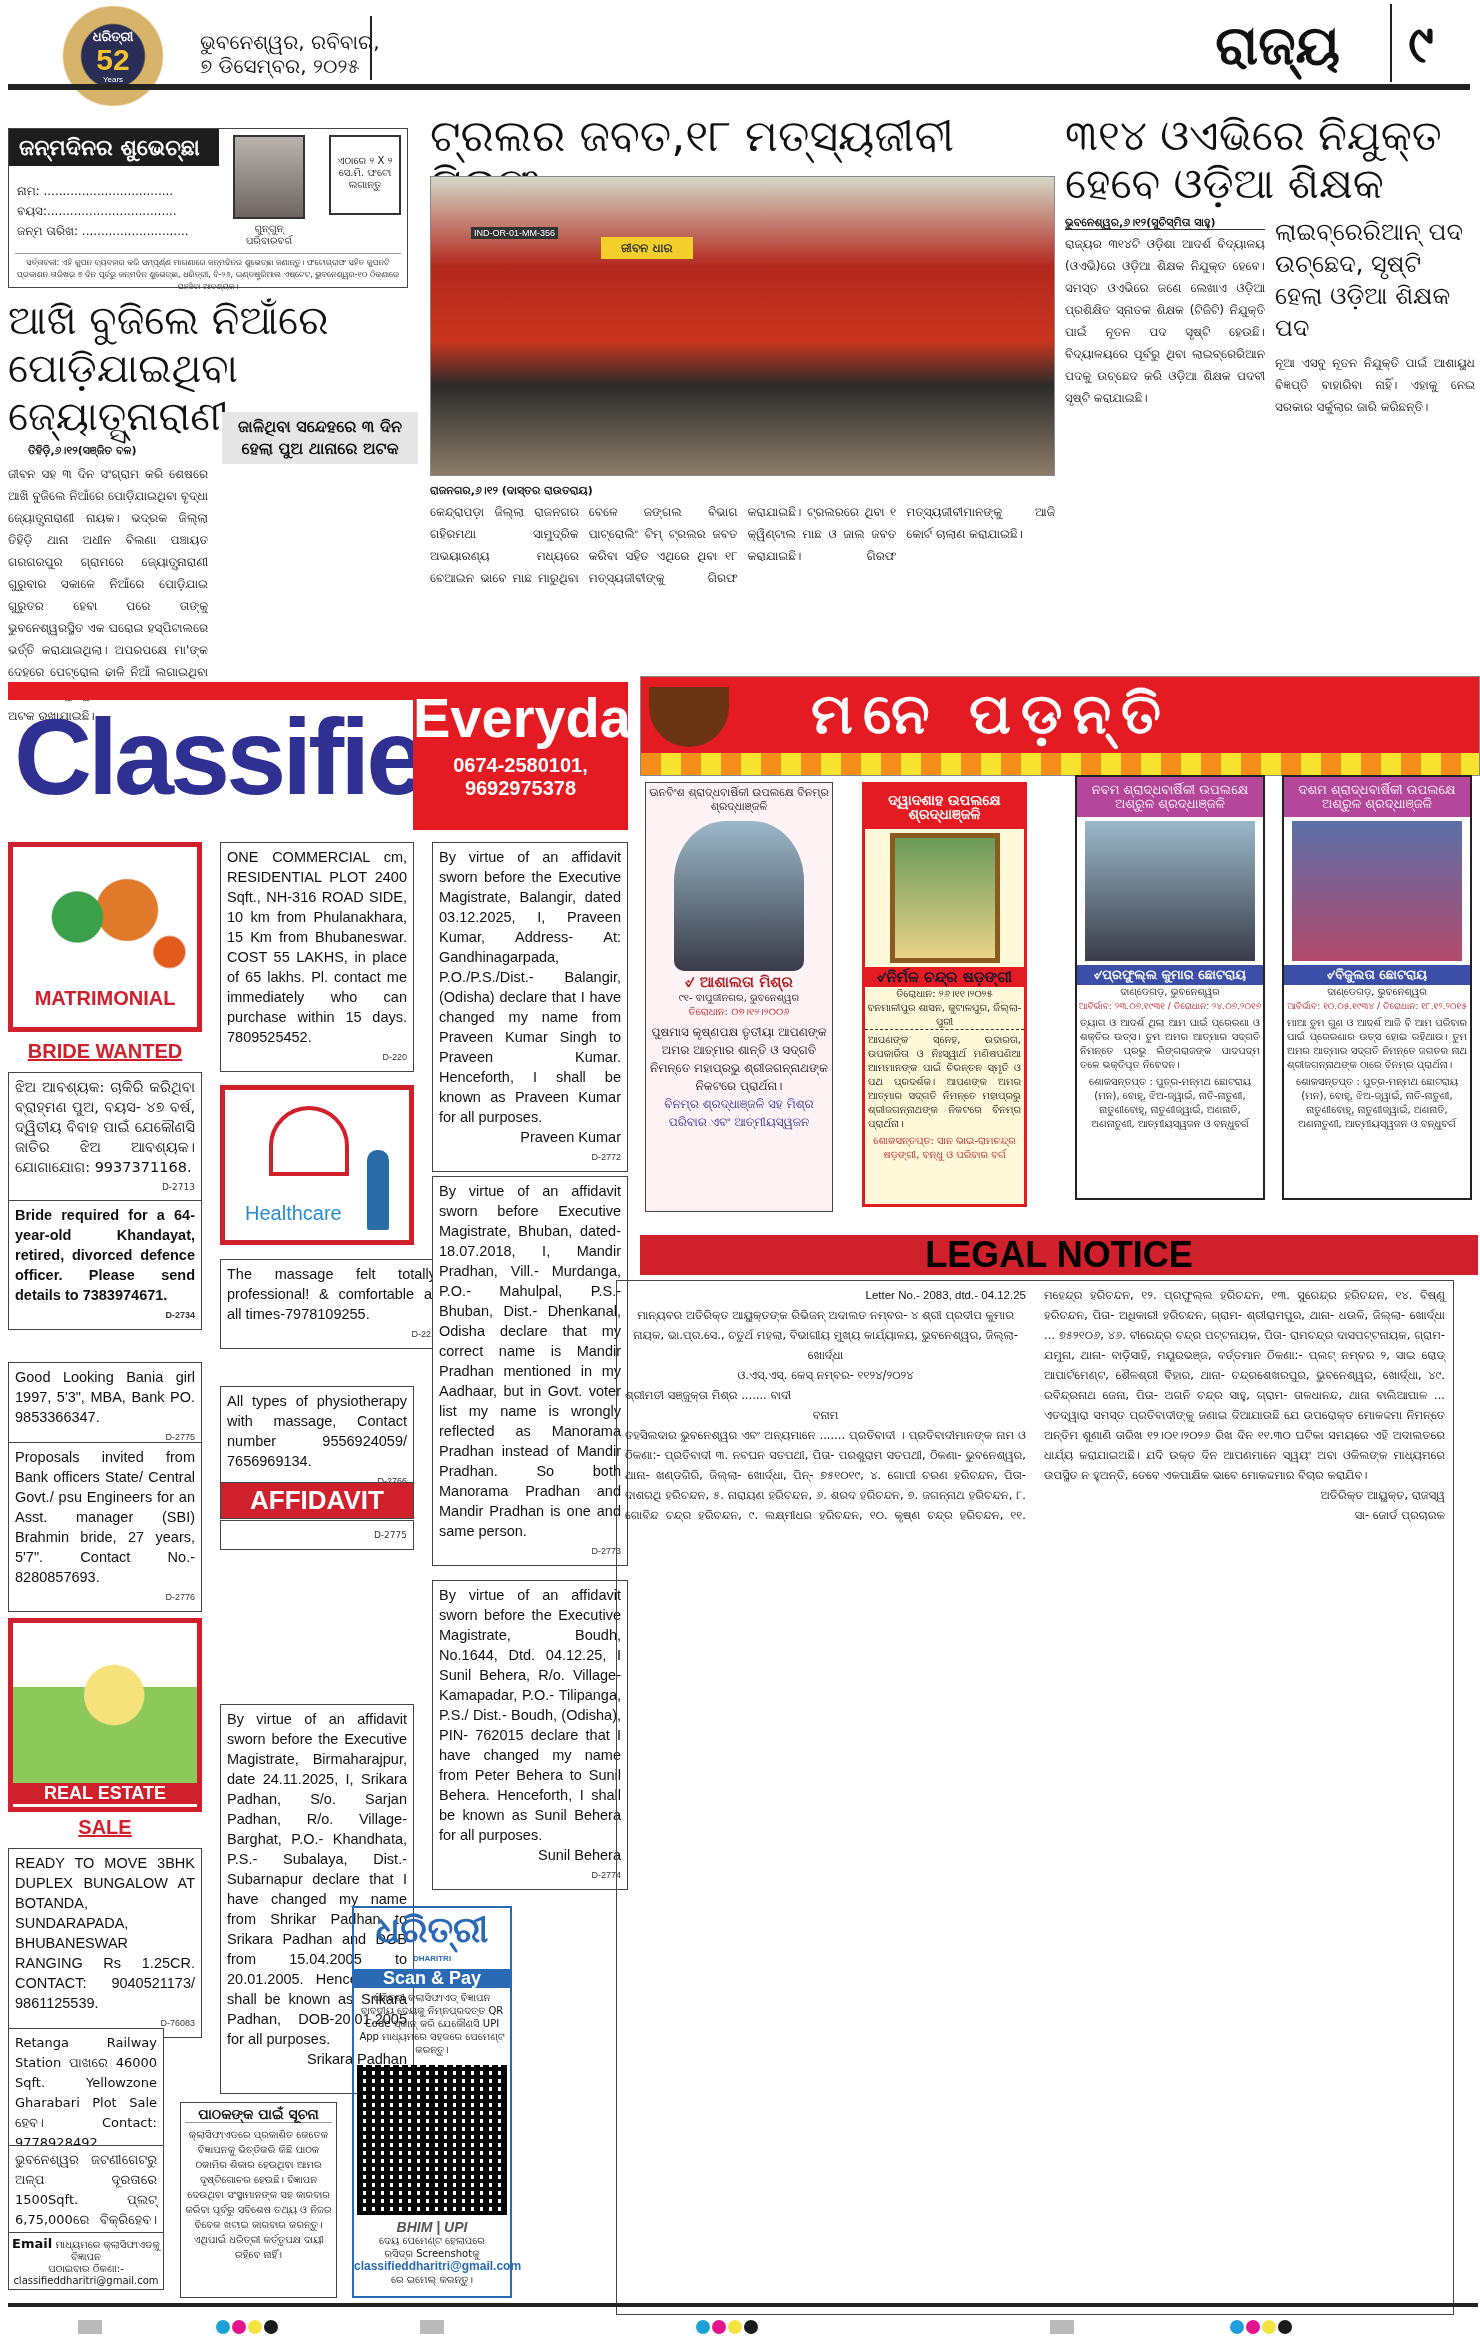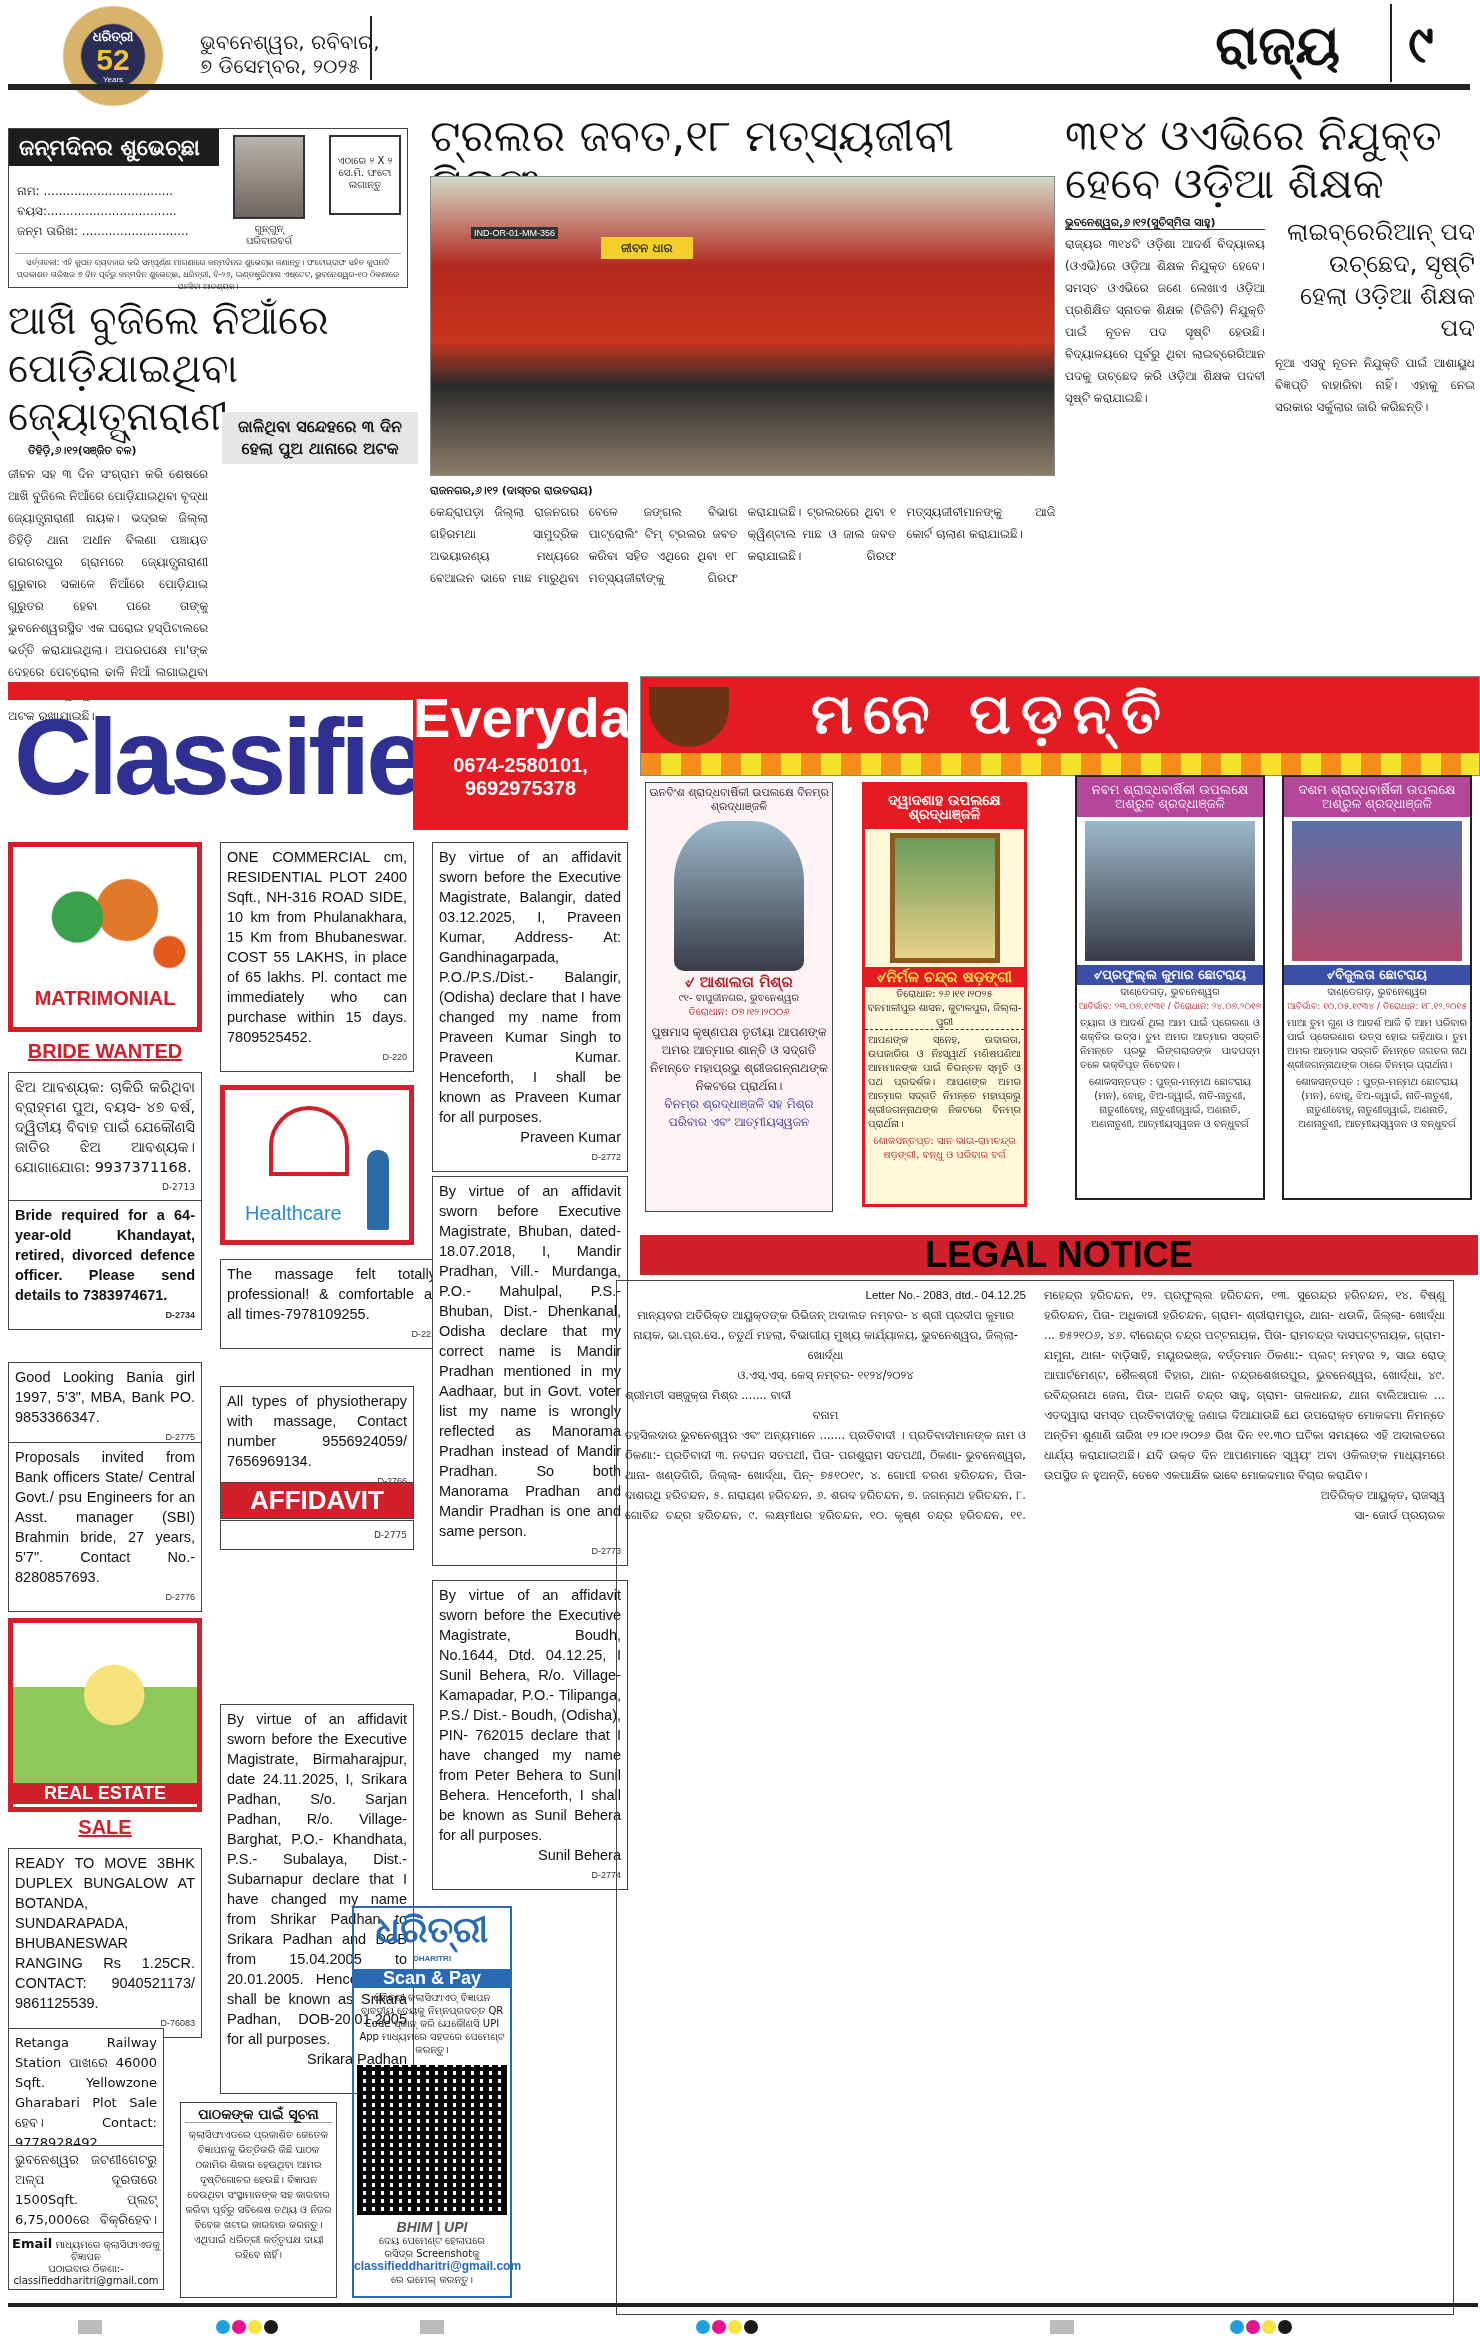--- a/index.html
+++ b/index.html
@@ -46,21 +46,21 @@
 .mane{left:640px;top:676px;width:840px;height:100px;background:#e51b24;border:1px solid #888}
 .mane .title{position:absolute;left:170px;top:4px;color:#fff;font-size:56px;font-weight:bold;letter-spacing:10px}
 .mane .flowers{position:absolute;left:0;bottom:0;width:100%;height:22px;background:repeating-linear-gradient(90deg,#f58d1b 0 20px,#f7e32d 20px 40px)}
 .mane .lamp{position:absolute;left:8px;top:10px;width:80px;height:60px;border-radius:0 0 40px 40px;background:#6b3414}
 .obit{border:1.5px solid #444;background:#fff;text-align:center;font-size:10px;line-height:14px}
 .obit .hd{font-size:11px;padding:3px}
 .obit .hd.red{background:#e51b24;color:#fff;font-weight:bold;font-size:14px;padding:8px 3px}
 .obit .hd.mag{background:#b5479a;color:#fff;font-size:13px;padding:6px 3px}
 .obit .pic{margin:4px auto;background:linear-gradient(#9bb8c9,#3a3c48)}
 .obit .name{font-size:15px;font-weight:bold;color:#b01c24;margin:2px 0}
-.obit .namebar{background:#e51b24;color:#fde047;font-size:15px;font-weight:bold;padding:3px}
+.obit .namebar{background:#e51b24;color:#0f172a;font-size:15px;font-weight:bold;padding:3px}
 .obit .namebar2{background:#3b4fa8;color:#fff;font-size:13px;font-weight:bold;padding:3px}
 .legal-bar{left:640px;top:1235px;width:838px;height:40px;background:#d0202c;color:#000000;font-size:36px;font-weight:bold;text-align:center;line-height:40px}
 .legal{left:616px;top:1280px;width:838px;height:1035px;border:1.5px solid #444;font-size:11.5px;line-height:20px;padding:4px 8px;column-count:2;column-gap:18px;text-align:justify;overflow:hidden}
 .qr{width:150px;height:150px;margin:6px auto;background:
 repeating-linear-gradient(0deg,#000 0 4px,#fff 4px 8px),
 repeating-linear-gradient(90deg,#000 0 6px,#fff 6px 9px);background-blend-mode:multiply}
 .footer-rule{left:8px;top:2303px;width:1470px;height:4px;background:#222}
 .reg{top:2320px;width:24px;height:14px;background:#bbb}
 .dot{top:2320px;width:14px;height:14px;border-radius:50%}
 </style>
@@ -124,21 +124,21 @@
 
 <div class="abs hl" style="left:1065px;top:112px;width:410px">
   <h1 class="h1" style="font-size:42px">୩୧୪ ଓଏଭିରେ ନିଯୁକ୍ତ</h1>
   <h1 class="h1" style="font-size:42px">ହେବେ ଓଡ଼ିଆ ଶିକ୍ଷକ</h1>
   <div style="display:flex;gap:10px;margin-top:8px">
     <div style="width:200px">
       <div style="font-size:11px;font-weight:bold;border-bottom:1px solid #333;margin-bottom:3px">ଭୁବନେଶ୍ୱର,୬।୧୨(ସୁଚିସ୍ମିତା ସାହୁ)</div>
       <div class="body-text" style="height:380px;overflow:hidden">ରାଜ୍ୟର ୩୧୪ଟି ଓଡ଼ିଶା ଆଦର୍ଶ ବିଦ୍ୟାଳୟ (ଓଏଭି)ରେ ଓଡ଼ିଆ ଶିକ୍ଷକ ନିଯୁକ୍ତ ହେବେ। ସମସ୍ତ ଓଏଭିରେ ଜଣେ ଲେଖାଏ ଓଡ଼ିଆ ପ୍ରଶିକ୍ଷିତ ସ୍ନାତକ ଶିକ୍ଷକ (ଟିଜିଟି) ନିଯୁକ୍ତି ପାଇଁ ନୂତନ ପଦ ସୃଷ୍ଟି ହେଉଛି। ବିଦ୍ୟାଳୟରେ ପୂର୍ବରୁ ଥିବା ଲାଇବ୍ରେରିଆନ ପଦକୁ ଉଚ୍ଛେଦ କରି ଓଡ଼ିଆ ଶିକ୍ଷକ ପଦବୀ ସୃଷ୍ଟି କରାଯାଇଛି।</div>
     </div>
     <div style="width:200px">
-      <div style="font-size:24px;line-height:32px;text-align:right">ଲାଇବ୍ରେରିଆନ୍ ପଦ ଉଚ୍ଛେଦ, ସୃଷ୍ଟି ହେଲା ଓଡ଼ିଆ ଶିକ୍ଷକ ପଦ</div>
+      <div style="font-size:24px;line-height:32px;text-align:left">ଲାଇବ୍ରେରିଆନ୍ ପଦ ଉଚ୍ଛେଦ, ସୃଷ୍ଟି ହେଲା ଓଡ଼ିଆ ଶିକ୍ଷକ ପଦ</div>
       <div class="body-text" style="margin-top:8px;height:280px;overflow:hidden">ନୂଆ ଏସବୁ ନୂତନ ନିଯୁକ୍ତି ପାଇଁ ଆଶାୟୁଧ ବିଜ୍ଞପ୍ତି ବାହାରିବା ନାହିଁ। ଏହାକୁ ନେଇ ସରକାର ସର୍କୁଲାର ଜାରି କରିଛନ୍ତି।</div>
     </div>
   </div>
 </div>
 
 <div class="abs classified">
   <div class="redbar"></div>
   <div class="word">Classified</div>
   <div class="rbox">
     <div class="every">Everyday</div>

